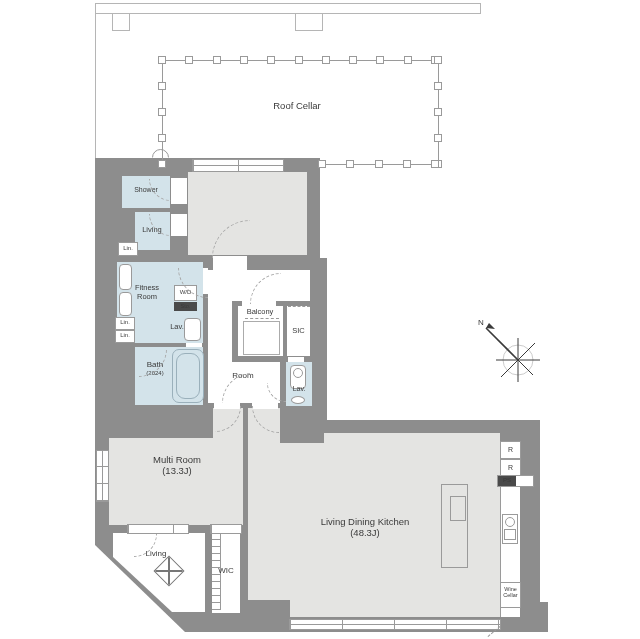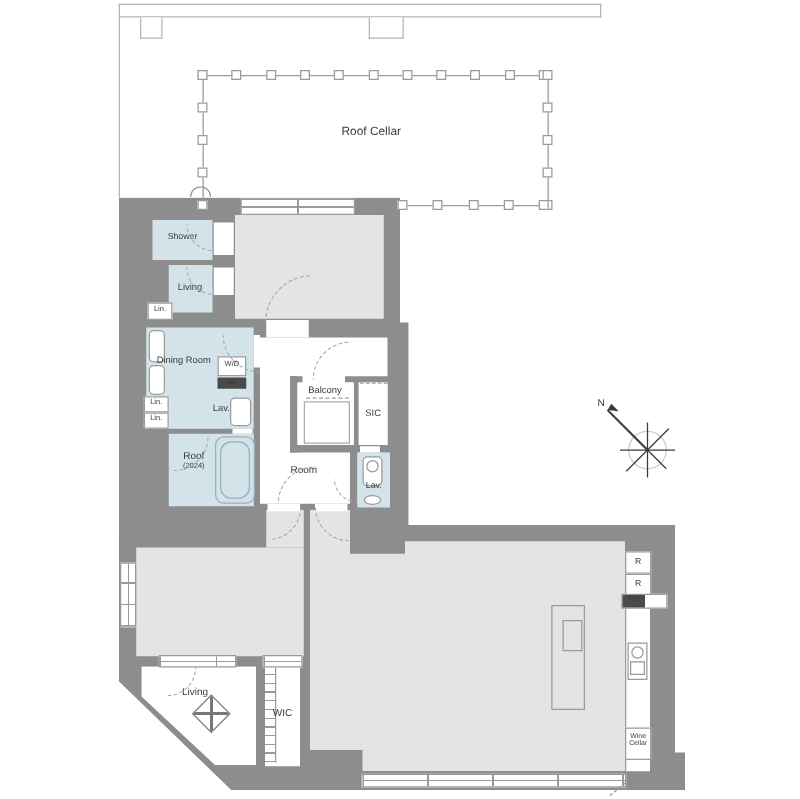--- a/index.html
+++ b/index.html
@@ -186,46 +186,54 @@
   <div class="lbl" style="left:247px;top:100px;width:100px">
       <span>Roof Cellar</span>
     </div>
   <div class="lbl s7" style="left:124px;top:186px;width:44px">
       <span>Shower</span>
     </div>
   <div class="lbl s75" style="left:133px;top:225px;width:38px">
       <span>Living</span>
     </div>
   <div class="lbl s75" style="left:124px;top:283px;width:46px">
-      <span>Dining Room</span>
+      <span>Fitness Room</span>
     </div>
   <div class="lbl s75" style="left:164px;top:322px;width:26px">
       <span>Lav.</span>
     </div>
   <div class="lbl s8" style="left:133px;top:360px;width:44px">
-      <span>Roof</span>
+      <span>Bath</span>
       <span class="s6">(2024)</span>
     </div>
   <div class="lbl s8" style="left:225px;top:371px;width:36px">
       <span>Room</span>
     </div>
   <div class="lbl s75" style="left:237px;top:307px;width:46px">
       <span>Balcony</span>
     </div>
   <div class="lbl s75" style="left:288px;top:326px;width:21px">
       <span>SIC</span>
     </div>
   <div class="lbl s7" style="left:288px;top:385px;width:22px">
       <span>Lav.</span>
     </div>
+  <div class="lbl" style="left:133px;top:454px;width:88px">
+      <span>Multi Room</span>
+      <span>(13.3J)</span>
+    </div>
   <div class="lbl s8" style="left:127px;top:549px;width:58px">
       <span>Living</span>
     </div>
   <div class="lbl s8" style="left:212px;top:566px;width:28px">
       <span>WIC</span>
+    </div>
+  <div class="lbl" style="left:300px;top:516px;width:130px">
+      <span>Living Dining Kitchen</span>
+      <span>(48.3J)</span>
     </div>
 
   <div class="arc qnw" style="left:212px;top:220px;width:76px;height:76px"></div>
   <div class="arc qsw" style="left:178px;top:238px;width:60px;height:60px"></div>
   <div class="arc qsw" style="left:149px;top:157px;width:44px;height:44px"></div>
   <div class="arc qsw" style="left:149px;top:192px;width:44px;height:44px"></div>
   <div class="arc qse" style="left:111px;top:321px;width:56px;height:56px"></div>
   <div class="arc qnw" style="left:250px;top:273px;width:62px;height:62px"></div>
   <div class="arc qsw" style="left:267px;top:364px;width:38px;height:38px"></div>
   <div class="arc qnw" style="left:222px;top:373px;width:60px;height:60px"></div>

